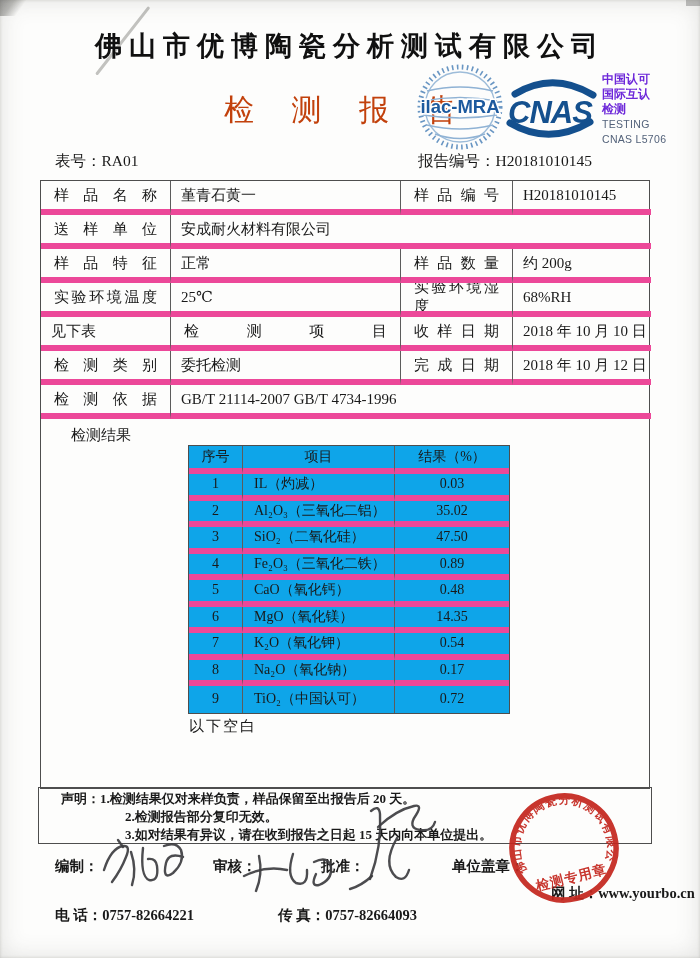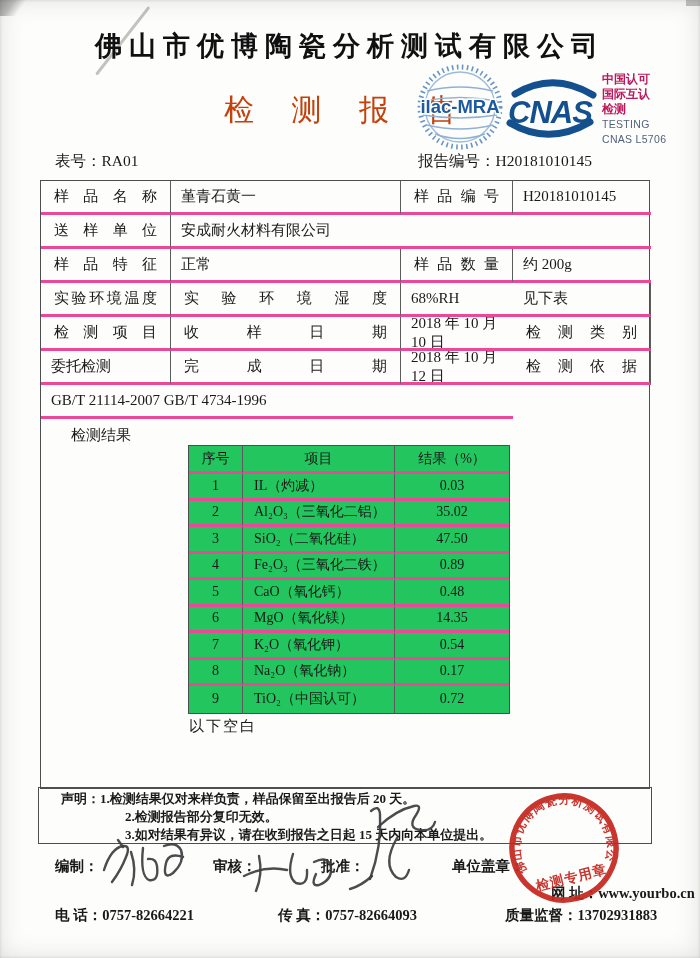--- a/index.html
+++ b/index.html
@@ -19,50 +19,50 @@
   .pen-mark { position:absolute; left:148px; top:6px; width:2.5px; height:86px;
     background:#b7b7b4; transform:rotate(38deg); transform-origin:top left; opacity:.85; border-radius:2px; }
 
   
   .company-title { position:absolute; left:0; right:0; top:28px; text-align:center;
     font-size:27px; font-weight:bold; letter-spacing:7px; color:#101010; }
   .report-title { position:absolute; left:224px; top:90px; font-size:30px; letter-spacing:15px; color:#c2410c; }
   .ilac-logo { position:absolute; left:413px; top:63px; }
   .cnas-logo { position:absolute; left:505px; top:79px; }
   .cert-text { position:absolute; left:602px; top:72px; font-family:"Liberation Sans",sans-serif; }
-  .cert-text .cn { font-size:12px; font-weight:bold; color:#be185d; line-height:15px; }
+  .cert-text .cn { font-size:12px; font-weight:bold; color:#6d28d9; line-height:15px; }
   .cert-text .en { font-size:10.5px; color:#53627a; line-height:15px; letter-spacing:.3px; }
 
   .meta-row { position:absolute; left:0; top:151px; width:700px; font-size:15.5px; }
   .meta-left { position:absolute; left:55px; }
   .meta-right { position:absolute; left:418px; }
 
   
   .form-table {
     position:absolute; left:40px; top:180px; width:610px;
     display:grid; grid-template-columns:130px 230px 112px 138px;
     grid-template-rows:repeat(7,34px) 369px;
     border:1.4px solid #4e4e4e; box-sizing:border-box; font-size:15px;
   }
   .cell { display:flex; align-items:center; box-sizing:border-box; overflow:hidden; }
   .br { border-right:1px solid #5c5c5c; }
-  .bb { border-bottom:3px solid #ec4899; }
+  .bb { border-bottom:6px solid #ec4899; }
   .lab { padding:0 13px; }
   .lab span { display:block; width:100%; text-align:justify; text-align-last:justify; }
   .val { padding-left:10px; }
   .sp3 { grid-column: span 3; }
   .sp4 { grid-column: 1 / -1; position:relative; display:block; }
   .sect-label { position:absolute; left:14px; top:7px; font-size:15px;margin-left:16px; }
 
   
   .res-table {
     position:absolute; left:147px; top:26px;
     display:grid; grid-template-columns:54px 152px 114px;
     grid-template-rows:28px repeat(9,26.5px);
-    border:1.3px solid #4e4e4e; font-size:14px; background:#22c55e;
+    border:1.3px solid #4e4e4e; font-size:14px; background:#0ea5e9;
   }
   .rc { display:flex; align-items:center; justify-content:center; box-sizing:border-box; }
   .rc.item { justify-content:flex-start; padding-left:11px; }
   .end-note { position:absolute; left:148px; top:298px; font-size:15px; letter-spacing:2px; }
 
   
   .statement-box {
     position:absolute; left:38px; top:787px; width:614px; height:57px;
     border:1.4px solid #4e4e4e; box-sizing:border-box; font-size:13px; line-height:18px;
     padding:2px 22px; font-weight:600;
@@ -163,20 +163,23 @@
     <div class="cell lab br bb">
         <span>样品数量</span>
       </div>
     <div class="cell val bb">
         <span>约 200g</span>
       </div>
 
     <div class="cell lab br bb">
         <span>实验环境温度</span>
       </div>
+    <div class="cell val br bb">
+        <span>25℃</span>
+      </div>
     <div class="cell lab br bb">
         <span>实验环境湿度</span>
       </div>
     <div class="cell val bb">
         <span>68%RH</span>
       </div>
 
     <div class="cell val br bb">
         <span>见下表</span>
       </div>
@@ -266,21 +269,20 @@
   </div>
 
   <div class="foot f-prepared">编制：</div>
   <div class="foot f-reviewed">审核：</div>
   <div class="foot f-approved">批准：</div>
   <div class="foot f-seal">单位盖章：</div>
 
   <div class="foot f-website"><span>网    址：</span><span>www.yourbo.cn</span></div>
   <div class="foot f-phone"><span>电 话：</span><span>0757-82664221</span></div>
   <div class="foot f-fax"><span>传 真：</span><span>0757-82664093</span></div>
-  <div class="foot f-qs"><span>质量监督：</span><span>13702931883</span></div>
 
   <svg class="sig sig1" width="95" height="58" viewBox="0 0 95 58">
     <path d="M22 4 l5 7"></path>
     <path d="M8 34 Q15 12 27 10 Q35 9 30 21 Q25 34 16 46"></path>
     <path d="M35 16 Q41 34 36 49"></path>
     <path d="M47 12 Q44 40 53 44 Q63 46 61 30 Q60 22 52 23"></path>
     <path d="M68 10 Q80 5 85 14 Q89 26 77 37 Q66 45 70 27 Q73 16 87 21"></path>
   </svg>
   <svg class="sig sig2" width="100" height="52" viewBox="0 0 100 52">
     <path d="M6 30 Q28 19 49 24"></path>

